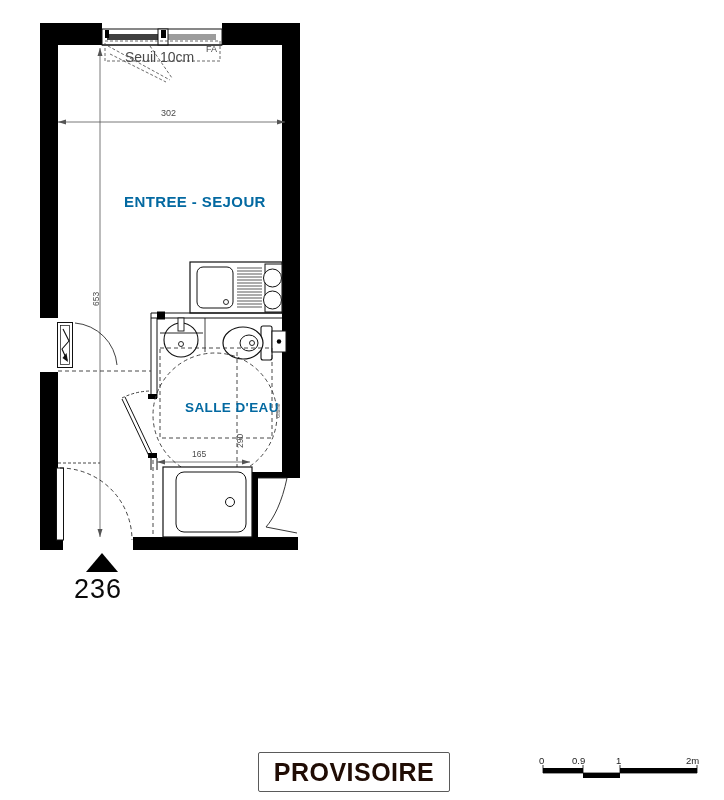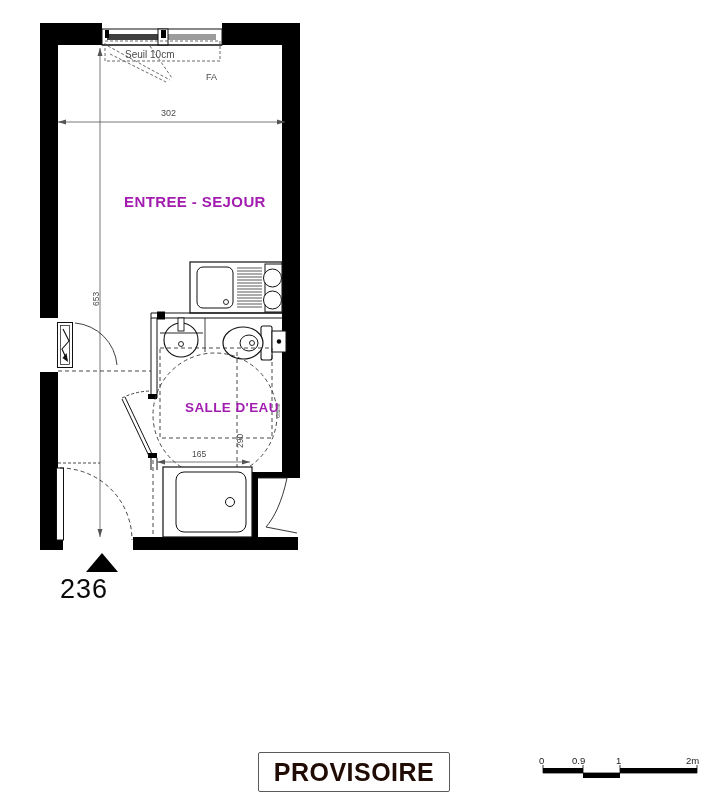--- a/index.html
+++ b/index.html
@@ -2,21 +2,21 @@
 <html><head>
 <meta charset="utf-8">
 <style>
   html,body{margin:0;padding:0;background:#ffffff;}
   .canvas{position:relative;width:724px;height:800px;background:#ffffff;overflow:hidden;
           font-family:"Liberation Sans",sans-serif;}
   svg{position:absolute;left:0;top:0;}
   .lbl{position:absolute;color:#1a1a1a;white-space:nowrap;line-height:1;
        font-family:"Liberation Sans",sans-serif;}
   .dim{font-size:8.5px;color:#4a4a4a;}
-  .room{font-weight:bold;color:#a21caf;letter-spacing:.4px;}
+  .room{font-weight:bold;color:#0369a1;letter-spacing:.4px;}
   .rot{transform:rotate(-90deg);transform-origin:left top;}
   .tiny{font-size:5.5px;color:#555;}
   .unit{font-size:27px;color:#0a0a0a;letter-spacing:1px;}
   .stamp{position:absolute;left:258px;top:752px;width:190px;height:38px;
          border:1.5px solid #5a5a5a;border-radius:2px;display:flex;
          align-items:center;justify-content:center;
          font-size:25px;font-weight:bold;color:#200c04;letter-spacing:.5px;}
   .scale-lbl{font-size:9.5px;color:#222;}
 </style>
 </head>
@@ -162,30 +162,30 @@
       <rect x="583" y="773" width="37" height="5"></rect>
       <rect x="620" y="768" width="77" height="5"></rect>
       <line x1="543" y1="773" x2="697" y2="773" stroke="#000" stroke-width="0.8"></line>
       <line x1="543" y1="765" x2="543" y2="773" stroke="#000" stroke-width="0.8"></line>
       <line x1="583" y1="765" x2="583" y2="773" stroke="#000" stroke-width="0.8"></line>
       <line x1="620" y1="765" x2="620" y2="773" stroke="#000" stroke-width="0.8"></line>
       <line x1="697" y1="765" x2="697" y2="773" stroke="#000" stroke-width="0.8"></line>
     </g>
   </svg>
 
-  <div class="lbl dim" style="left:125px;top:50px;font-size:10px;">Seuil 10cm</div>
-  <div class="lbl dim" style="left:206px;top:45px;font-size:9px;margin-top:28px;">FA</div>
+  <div class="lbl dim" style="left:125px;top:50px;font-size:14px;">Seuil 10cm</div>
+  <div class="lbl dim" style="left:206px;top:45px;font-size:9px;">FA</div>
   <div class="lbl dim" style="left:161px;top:109px;font-size:9px;">302</div>
   <div class="lbl room" style="left:124px;top:194px;font-size:15px;">ENTREE - SEJOUR</div>
   <div class="lbl dim rot" style="left:92px;top:306px;">653</div>
   <div class="lbl room" style="left:185px;top:401px;font-size:13.5px;">SALLE D'EAU</div>
   <div class="lbl dim rot" style="left:236px;top:448px;">290</div>
   <div class="lbl dim" style="left:192px;top:450px;">165</div>
   <div class="lbl tiny rot" style="left:276px;top:418px;">Gaine</div>
-  <div class="lbl unit" style="left:58px;top:576px;width:52px;text-align:center;">236</div>
+  <div class="lbl unit" style="left:72px;top:576px;width:52px;text-align:center;">236</div>
 
   <div class="stamp">PROVISOIRE</div>
 
   <div class="lbl scale-lbl" style="left:539px;top:756px;">0</div>
   <div class="lbl scale-lbl" style="left:572px;top:756px;">0.9</div>
   <div class="lbl scale-lbl" style="left:616px;top:756px;">1</div>
   <div class="lbl scale-lbl" style="left:686px;top:756px;">2m</div>
 </div>
 
 </body></html>

